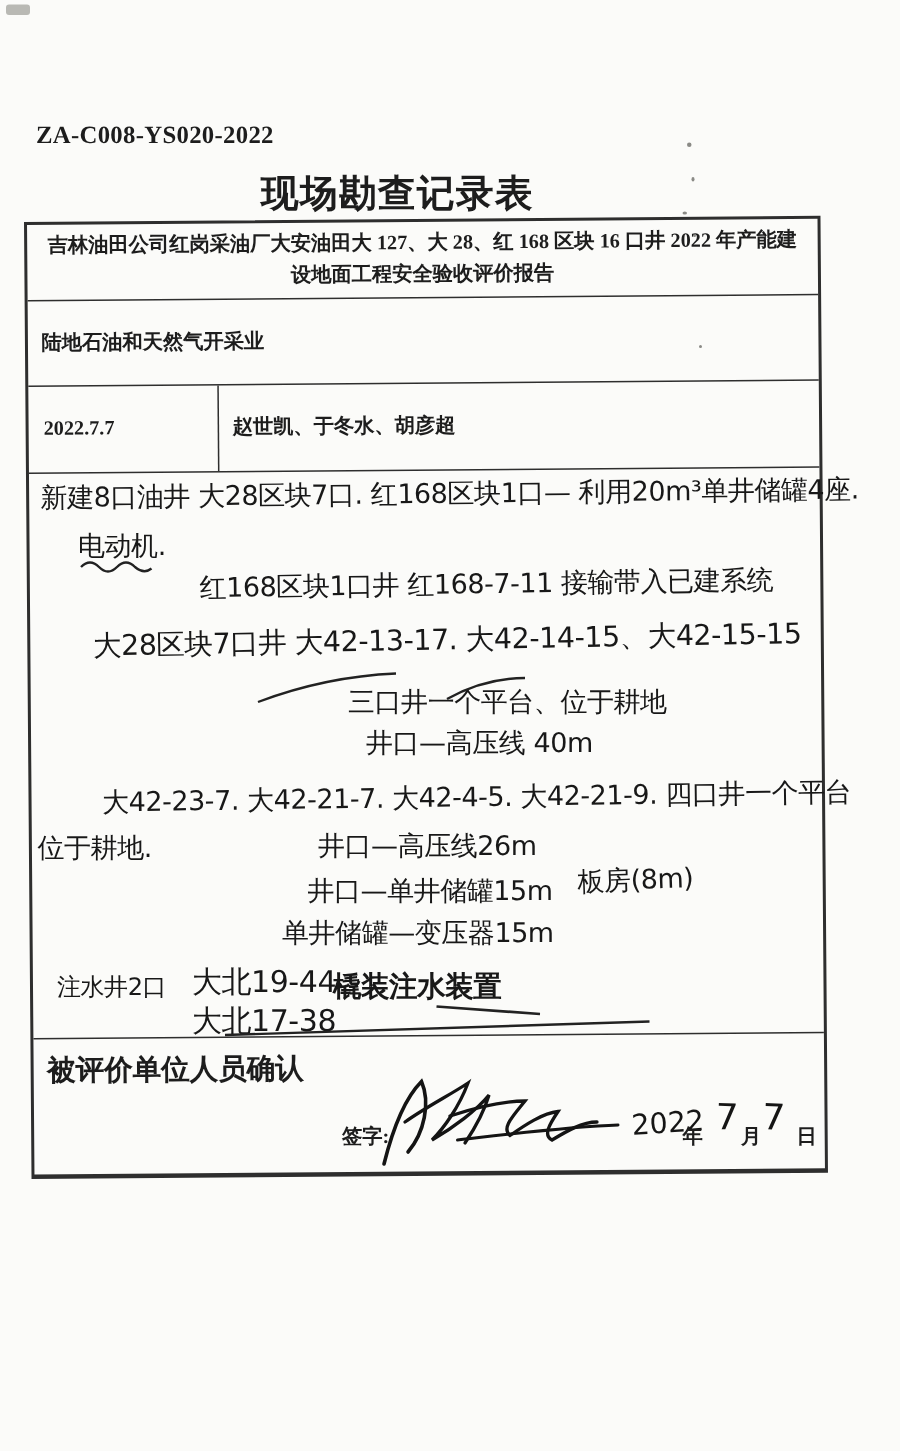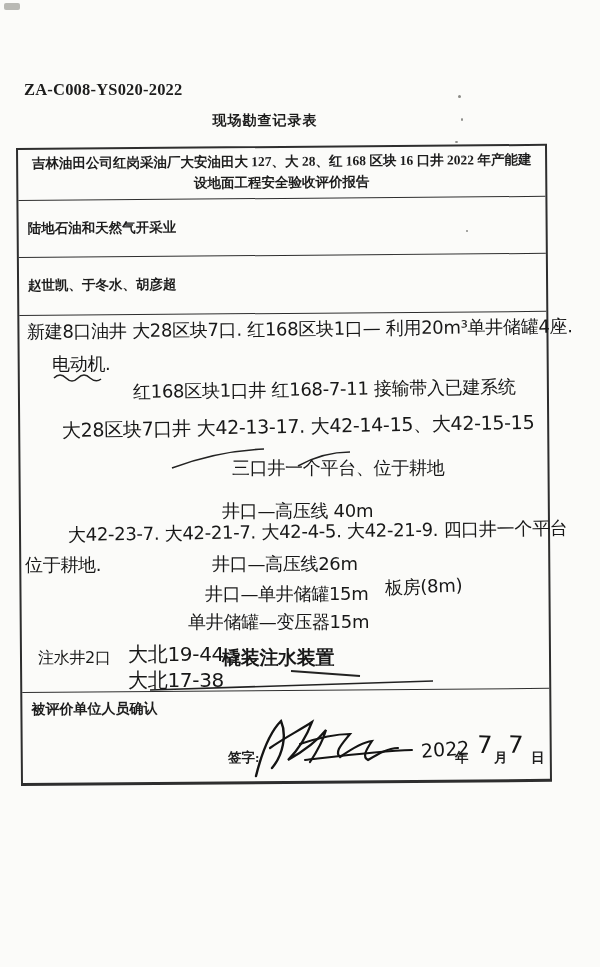--- a/index.html
+++ b/index.html
@@ -4,21 +4,21 @@
 <style>
   html,body{margin:0;padding:0;}
   body{
     width:600px;height:967px;position:relative;overflow:hidden;
     background:#fbfbf9;
     font-family:"Liberation Serif",serif;
   }
   
   .printed{font-family:"Liberation Serif",serif;font-weight:bold;color:#1d1d1d;}
   #doc-number{position:absolute;left:24px;top:80px;font-size:16.5px;letter-spacing:0.2px;}
-  #page-title{position:absolute;left:0;top:112px;width:530px;text-align:center;font-size:14px;letter-spacing:1px;}
+  #page-title{position:absolute;left:0;top:112px;width:530px;text-align:center;font-size:25px;letter-spacing:1px;}
 
   
   #form-table{
     position:absolute;left:16px;top:148px;width:527px;height:633px;
     border:2px solid #2e2e2e;border-bottom-width:3px;
     transform:rotate(-0.45deg);transform-origin:left top;
     background:transparent;
   }
   .t-row{display:flex;border-bottom:1.5px solid #2e2e2e;box-sizing:border-box;}
   .t-row:last-child{border-bottom:none;}
@@ -28,35 +28,35 @@
   #row-project{height:51px;}
   #row-industry{height:57px;}
   #row-survey{height:58px;}
   #row-notes{height:377px;}
   #row-confirm{height:87px;position:relative;}
   .w-label{width:96px;flex:0 0 96px;}
   .w-time{width:127px;flex:0 0 127px;padding-left:10px;}
   .w-label2{width:94px;flex:0 0 94px;}
   .grow{flex:1 1 auto;padding-left:9px;}
   #project-value{flex:1 1 auto;text-align:center;padding:2px 12px;justify-content:center;}
-  #confirm-label{position:absolute;left:9px;top:8px;font-size:14px;}
+  #confirm-label{position:absolute;left:9px;top:8px;font-size:19px;}
 
   
   .hw{
     position:absolute;white-space:nowrap;color:#181818;
     font-family:"DejaVu Sans",sans-serif;
     font-size:18px;letter-spacing:-0.3px;
     transform-origin:left center;
   }
   #hw-l1{left:27px;top:320px;transform:rotate(-0.6deg);}
   #hw-l2{left:52px;top:352px;}
   #hw-l3{left:133px;top:380px;transform:rotate(-0.8deg);}
   #hw-l4{left:62px;top:418px;transform:rotate(-1deg);font-size:19px;}
   #hw-l5{left:232px;top:456px;}
-  #hw-l6{left:222px;top:483px;margin-top:16px;}
+  #hw-l6{left:244px;top:483px;}
   #hw-l7{left:68px;top:523px;transform:rotate(-0.8deg);}
   #hw-l8a{left:25px;top:553px;}
   #hw-l8b{left:212px;top:552px;}
   #hw-l9a{left:205px;top:582px;}
   #hw-l9b{left:385px;top:576px;transform:rotate(-2deg);}
   #hw-l10{left:188px;top:610px;}
   #hw-l11a{left:38px;top:648px;font-size:16px;}
   #hw-l11b{left:128px;top:641px;font-size:20px;}
   #hw-l11c{left:128px;top:667px;font-size:20px;}
   #hw-l11d{left:222px;top:645px;font-size:19px;font-weight:bold;}
@@ -89,20 +89,21 @@
 <div id="page-title" class="printed">现场勘查记录表</div>
 
 <div id="form-table">
   <div class="t-row" id="row-project">
     <div class="cell printed fs14" id="project-value">吉林油田公司红岗采油厂大安油田大 127、大 28、红 168 区块 16 口井 2022 年产能建设地面工程安全验收评价报告</div>
   </div>
   <div class="t-row" id="row-industry">
     <div class="cell grow printed fs14">陆地石油和天然气开采业</div>
   </div>
   <div class="t-row" id="row-survey">
+    <div class="cell w-time printed fs14" style="border-right:1.5px solid #2e2e2e;">2022.7.7</div>
     <div class="cell grow printed fs14">赵世凯、于冬水、胡彦超</div>
   </div>
   <div class="t-row" id="row-notes"></div>
   <div class="t-row" id="row-confirm">
     <div id="confirm-label" class="printed">被评价单位人员确认</div>
   </div>
 </div>
 
 <div class="hw" id="hw-l1">新建8口油井  大28区块7口.  红168区块1口— 利用20m³单井储罐4座.</div>
 <div class="hw" id="hw-l2">电动机.</div>

